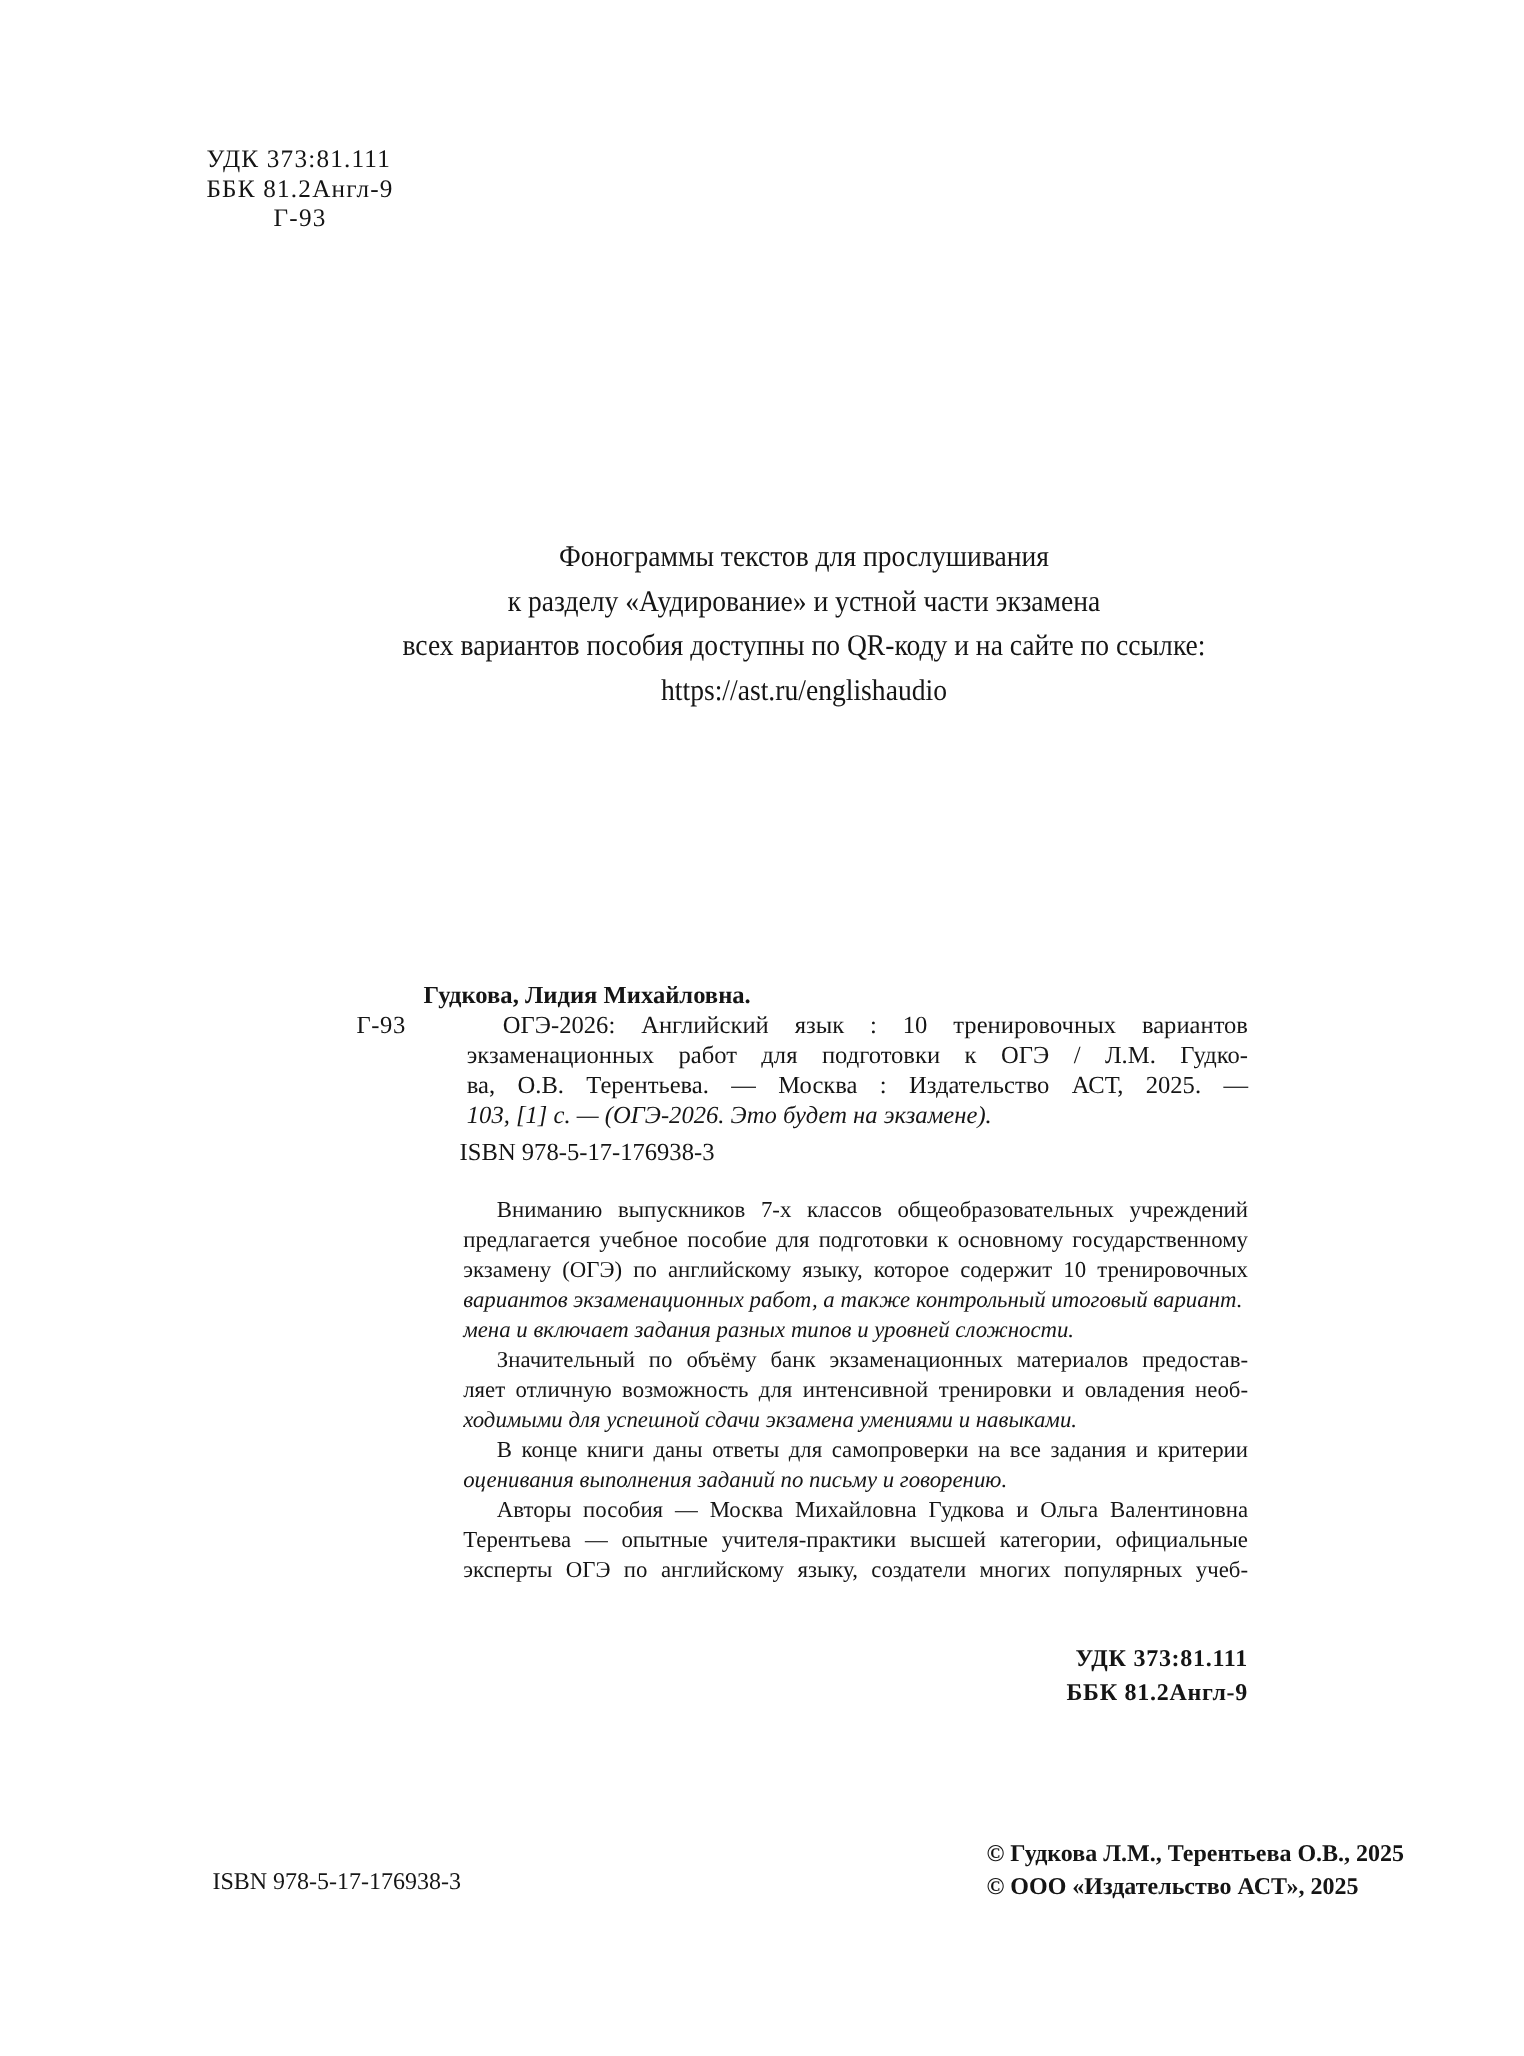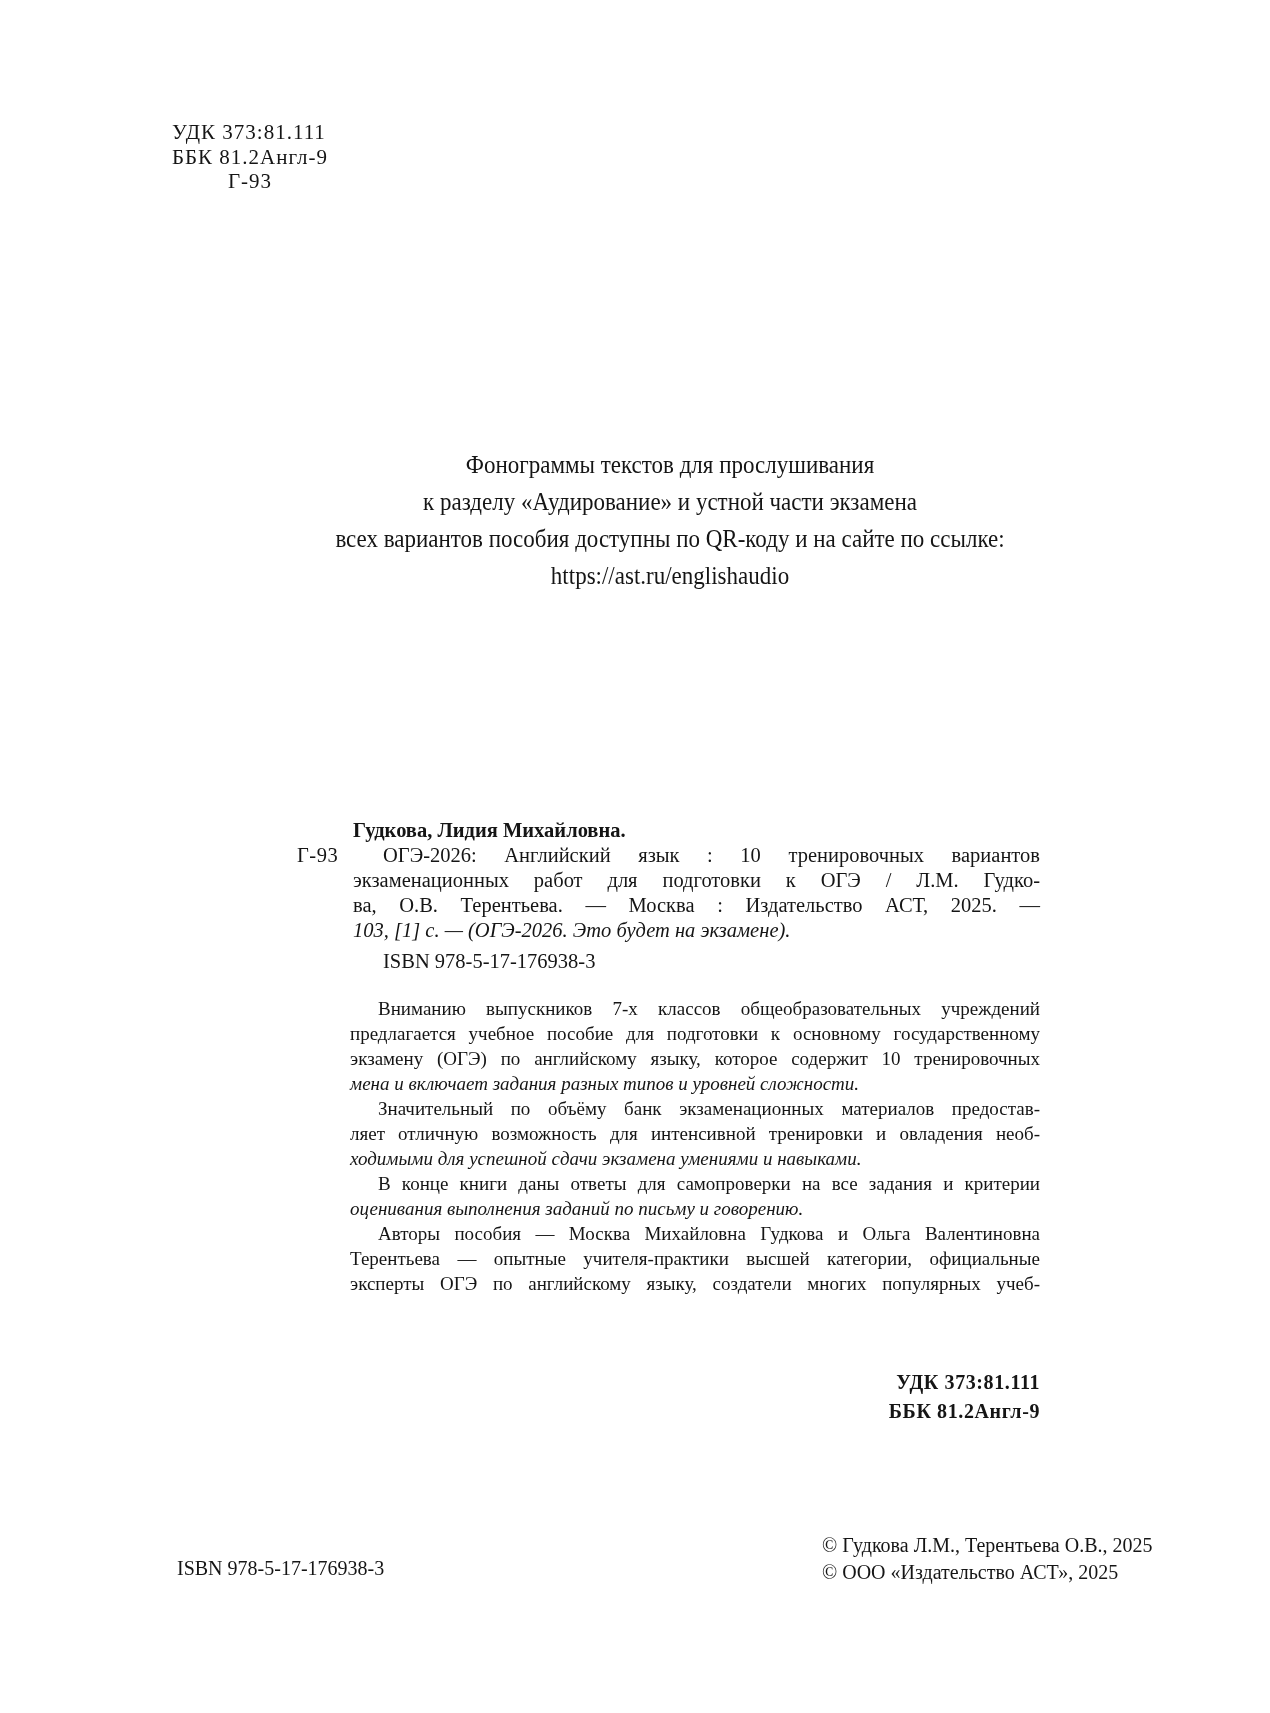--- a/index.html
+++ b/index.html
@@ -35,21 +35,21 @@
   
   .bib {
     left: 353px; top: 818px; width: 687px;
     font-size: 20.5px; line-height: 25px;
   }
   .bib .author-heading { font-weight: bold; }
   .bib .margin-code {
     position: absolute; left: -56px; top: 25px;
     letter-spacing: 0.5px;
   }
-  .jline { text-align: justify; text-align-last: justify; }
+  .jline { text-align: justify; text-align-last: justify; margin-left: 36px; }
   .jline.last { text-align-last: left; font-style: italic; }
   .bib .jline.first { padding-left: 30px; }
 
   .isbn-mid {
     left: 383px; top: 950px;
     font-size: 20.5px;
   }
 
   
   .annotation {
@@ -68,21 +68,21 @@
     letter-spacing: 0.6px;
   }
 
   
   .footer-isbn {
     left: 177px; top: 1557px;
     font-size: 20px;
   }
   .copyrights {
     left: 822px; top: 1532px;
-    font-size: 20px; line-height: 27px;
+    font-size: 20px; line-height: 27px; font-weight: bold;
   }
   .cline { text-align: left; white-space: nowrap; }
 </style>
 </head>
 <body>
 
 <div class="abs top-codes">
   <div class="code-line">УДК 373:81.111</div>
   <div class="code-line">ББК 81.2Англ-9</div>
   <div class="code-line center">Г-93</div>
@@ -106,20 +106,21 @@
     </div>
 </div>
 
 <div class="abs isbn-mid">ISBN 978-5-17-176938-3</div>
 
 <div class="abs annotation">
   <div class="para">
       <div class="jline first">Вниманию выпускников 7-х классов общеобразовательных учреждений</div>
       <div class="jline">предлагается учебное пособие для подготовки к основному государственному</div>
       <div class="jline">экзамену (ОГЭ) по английскому языку, которое содержит 10 тренировочных</div>
+      <div class="jline last">вариантов экзаменационных работ, а также контрольный итоговый вариант.</div>
     </div>
   <div class="para">
       <div class="jline last">мена и включает задания разных типов и уровней сложности.</div>
     </div>
   <div class="para">
       <div class="jline first">Значительный по объёму банк экзаменационных материалов предостав-</div>
       <div class="jline">ляет отличную возможность для интенсивной тренировки и овладения необ-</div>
       <div class="jline last">ходимыми для успешной сдачи экзамена умениями и навыками.</div>
     </div>
   <div class="para">

